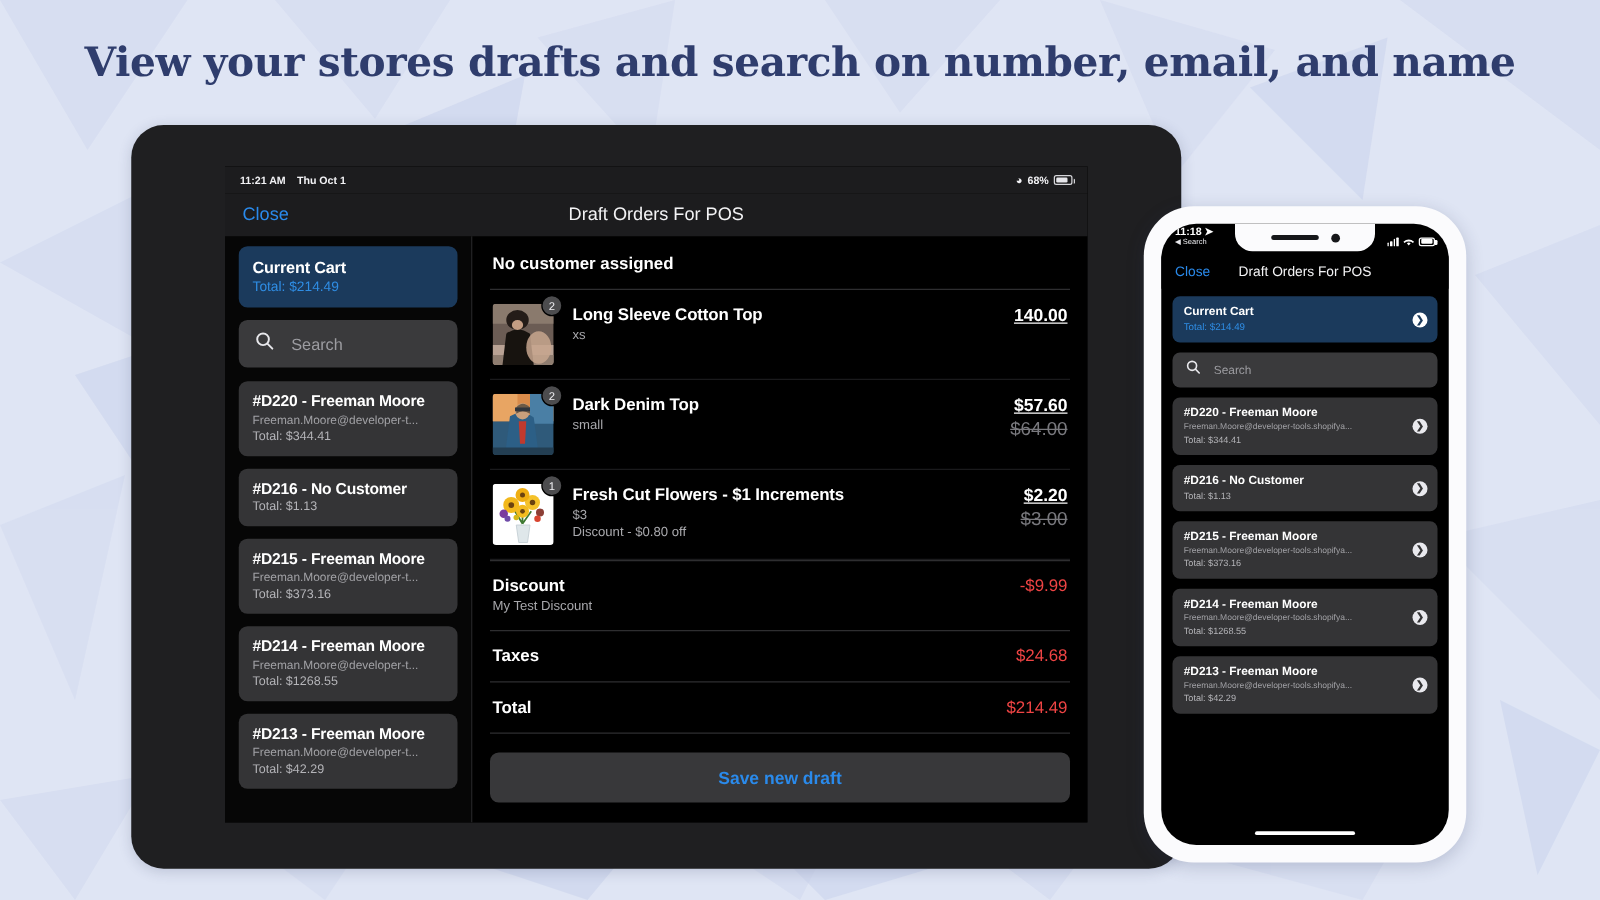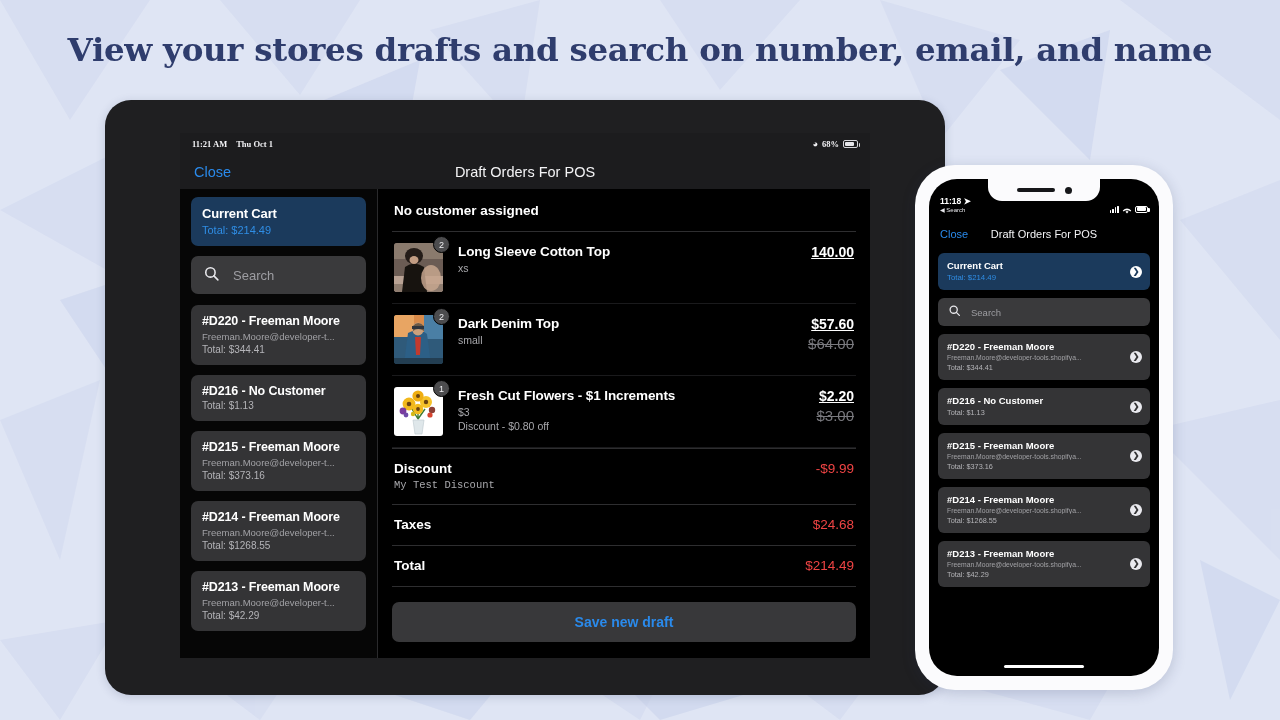--- a/index.html
+++ b/index.html
@@ -44,21 +44,21 @@
     left:75px; top:33px;
     width:690px; height:525px;
     background:#000;
     overflow:hidden;
   }
   
   .t-statusbar {
     height:22px; background:#1c1c1e;
     display:flex; align-items:center;
     padding:0 12px;
-    font-size:8.5px; color:#f2f2f5; font-weight:bold;font-family:Liberation Serif, serif;
+    font-size:8.5px; color:#f2f2f5; font-weight:bold;
   }
   .t-statusbar .sb-time { margin-right:9px; }
   .t-statusbar .sb-right { margin-left:auto; display:flex; align-items:center; gap:4px; }
   .wifi-glyph { font-size:9px; line-height:1; }
   .batt {
     width:15px; height:8px; border:1px solid #d6d6da;
     border-radius:2px; position:relative; display:inline-block;
   }
   .batt::after {
     content:""; position:absolute; right:-3px; top:2px;
@@ -143,21 +143,21 @@
   .li-price { font-size:14px; font-weight:bold; color:#fff;text-decoration:underline; }
   .li-strike { font-size:15px; color:#79797e; text-decoration:line-through; margin-top:3px; }
 
   .sum-sep { border-top:1px solid #2e2e30; }
   .sum-row {
     display:flex; align-items:flex-start; justify-content:space-between;
     padding:12px 2px 13px 2px;
     border-bottom:1px solid #2e2e30;
   }
   .sum-label { font-size:13.5px; font-weight:bold; color:#fff; }
-  .sum-note { font-size:10.5px; color:#a8a8ac; margin-top:3px; font-weight:normal;font-family:Liberation Mono, monospace; }
+  .sum-note { font-size:10.5px; color:#a8a8ac; margin-top:3px; font-weight:normal; }
   .sum-val { font-size:13.5px; font-weight:normal; color:#ef4444; }
 
   .save-wrap { margin-top:auto; padding:14px 0 16px 0; }
   .save-btn {
     background:#38383a; border-radius:7px;
     height:40px; display:flex; align-items:center; justify-content:center;
     color:#2a8aeb; font-size:14px; font-weight:bold;
   }
 
   
@@ -181,21 +181,20 @@
     background:#fbfbfd; border-radius:0 0 14px 14px;
     z-index:6; display:flex; align-items:center; justify-content:center; gap:10px;
   }
   .notch .spk { width:38px; height:4px; background:#16171a; border-radius:3px; }
   .notch .cam { width:7px; height:7px; background:#16171a; border-radius:50%; }
 
   .p-statusbar {
     height:26px; position:relative; padding:2px 11px 0 11px;
     display:flex; align-items:flex-start; justify-content:space-between;
     color:#fff;
-    margin-top:16px;
   }
   .p-sb-left { font-size:8.5px; font-weight:bold; line-height:1.05; }
   .p-sb-left .search-back { font-size:6px; font-weight:normal; color:#e8e8ec; margin-top:1px; }
   .p-sb-right { display:flex; align-items:center; gap:3px; margin-top:3px; }
   .bars { display:flex; align-items:flex-end; gap:1px; height:7px; }
   .bars i { width:1.6px; background:#fff; display:block; border-radius:.5px; }
   .bars i:nth-child(1){height:2.5px;} .bars i:nth-child(2){height:4px;}
   .bars i:nth-child(3){height:5.5px;} .bars i:nth-child(4){height:7px;}
   .batt-s { width:13px; height:7px; border:1px solid #fff; border-radius:2px; position:relative; }
   .batt-s::after { content:""; position:absolute; right:-2.5px; top:1.8px; width:1.3px; height:3.4px; background:#fff; border-radius:0 1px 1px 0;}

